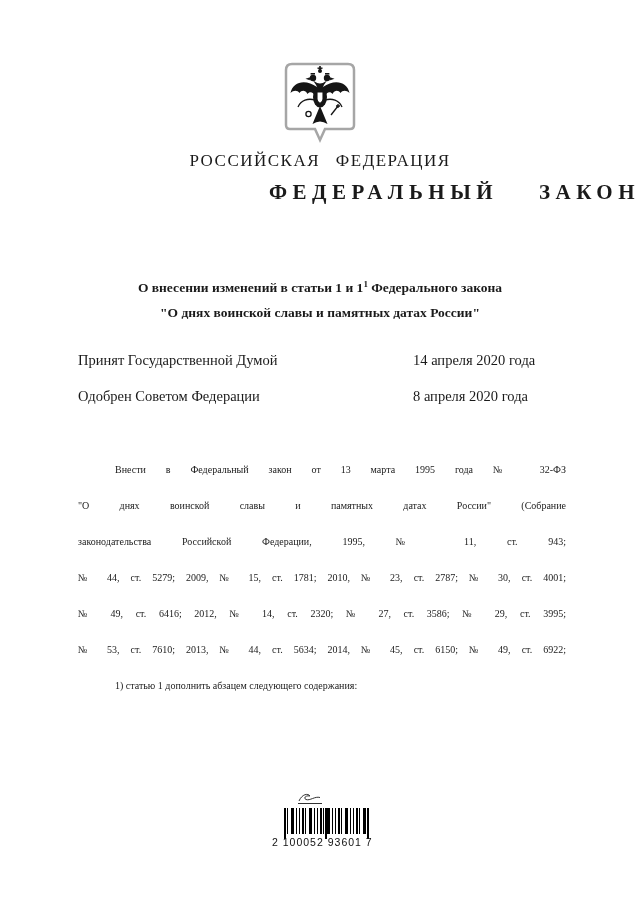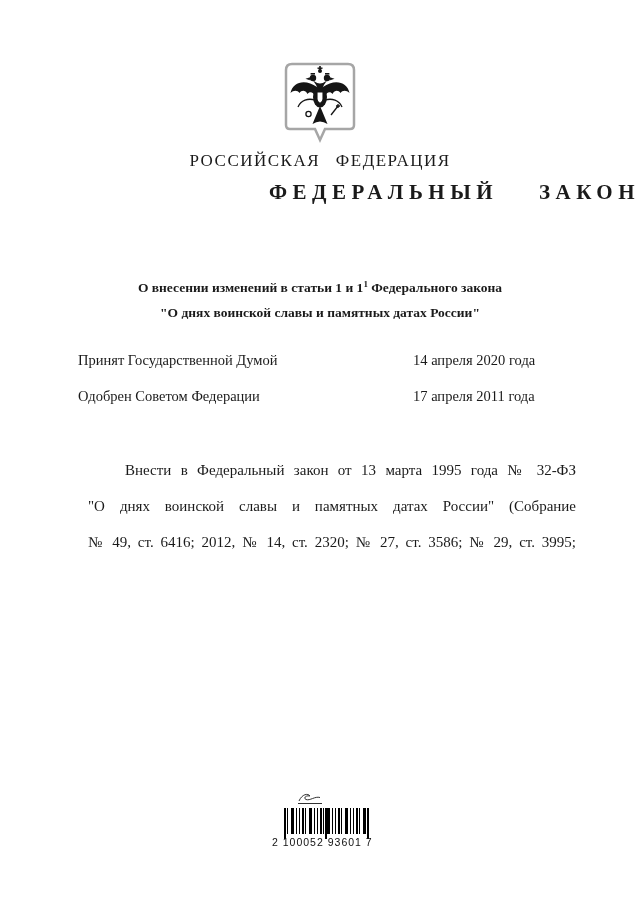--- a/index.html
+++ b/index.html
@@ -29,22 +29,22 @@
   }
   .law-title sup{font-size:9px;vertical-align:super;line-height:0;}
   
   .passage-row{position:absolute;left:0;width:640px;font-size:14.5px;line-height:18px;}
   .passage-row .lbl{position:absolute;left:78px;white-space:nowrap;}
   .passage-row .dt{position:absolute;left:385px;white-space:nowrap;margin-left:28px;}
   .row-adopted{top:351px;}
   .row-approved{top:387px;}
   
   .body-block{
-    position:absolute;top:452px;left:88px;width:488px;
-    font-size:15px;line-height:36px;
+    position:absolute;top:452px;left:78px;width:488px;
+    font-size:10px;line-height:36px;
   }
   .bl{height:36px;white-space:nowrap;}
   .bl.j{text-align:justify;text-align-last:justify;white-space:normal;overflow:hidden;}
   .bl.ind{text-indent:37px;}
   
   .sig{position:absolute;top:792px;left:296px;width:28px;height:14px;}
   .barcode{position:absolute;top:808px;left:284px;width:85px;height:26px;
     background:repeating-linear-gradient(90deg,
       #000 0px,#000 2px,#fff 2px,#fff 3px,
       #000 3px,#000 4px,#fff 4px,#fff 7px,
@@ -105,27 +105,31 @@
     <span>О внесении изменений в статьи 1 и 1</span><sup>1</sup><span> Федерального закона</span><br>
     <span>"О днях воинской славы и памятных датах России"</span>
   </div>
 
   <div class="passage-row row-adopted">
     <span class="lbl">Принят Государственной Думой</span>
     <span class="dt">14 апреля 2020 года</span>
   </div>
   <div class="passage-row row-approved">
     <span class="lbl">Одобрен Советом Федерации</span>
-    <span class="dt">17 апреля 2011 года</span>
+    <span class="dt">8 апреля 2020 года</span>
   </div>
 
   <div class="body-block">
     <div class="bl j ind">Внести в Федеральный закон от 13 марта 1995 года № 32-ФЗ</div>
     <div class="bl j">"О днях воинской славы и памятных датах России" (Собрание</div>
+    <div class="bl j">законодательства Российской Федерации, 1995, № 11, ст. 943;</div>
+    <div class="bl j">№ 44, ст. 5279; 2009, № 15, ст. 1781; 2010, № 23, ст. 2787; № 30, ст. 4001;</div>
     <div class="bl j">№ 49, ст. 6416; 2012, № 14, ст. 2320; № 27, ст. 3586; № 29, ст. 3995;</div>
+    <div class="bl j">№ 53, ст. 7610; 2013, № 44, ст. 5634; 2014, № 45, ст. 6150; № 49, ст. 6922;</div>
+    <div class="bl ind">1) статью 1 дополнить абзацем следующего содержания:</div>
   </div>
 
   <div class="sig">
     <svg width="28" height="14" viewBox="0 0 28 14" xmlns="http://www.w3.org/2000/svg">
       <path d="M3,9 C6,2 12,1 14,4 C10,3 7,6 10,7.5 C14,9 19,4 24,5.5" fill="none" stroke="#333" stroke-width="1"></path>
       <path d="M2,11.5 H26" stroke="#333" stroke-width="1" fill="none"></path>
     </svg>
   </div>
 
   <div class="barcode">

